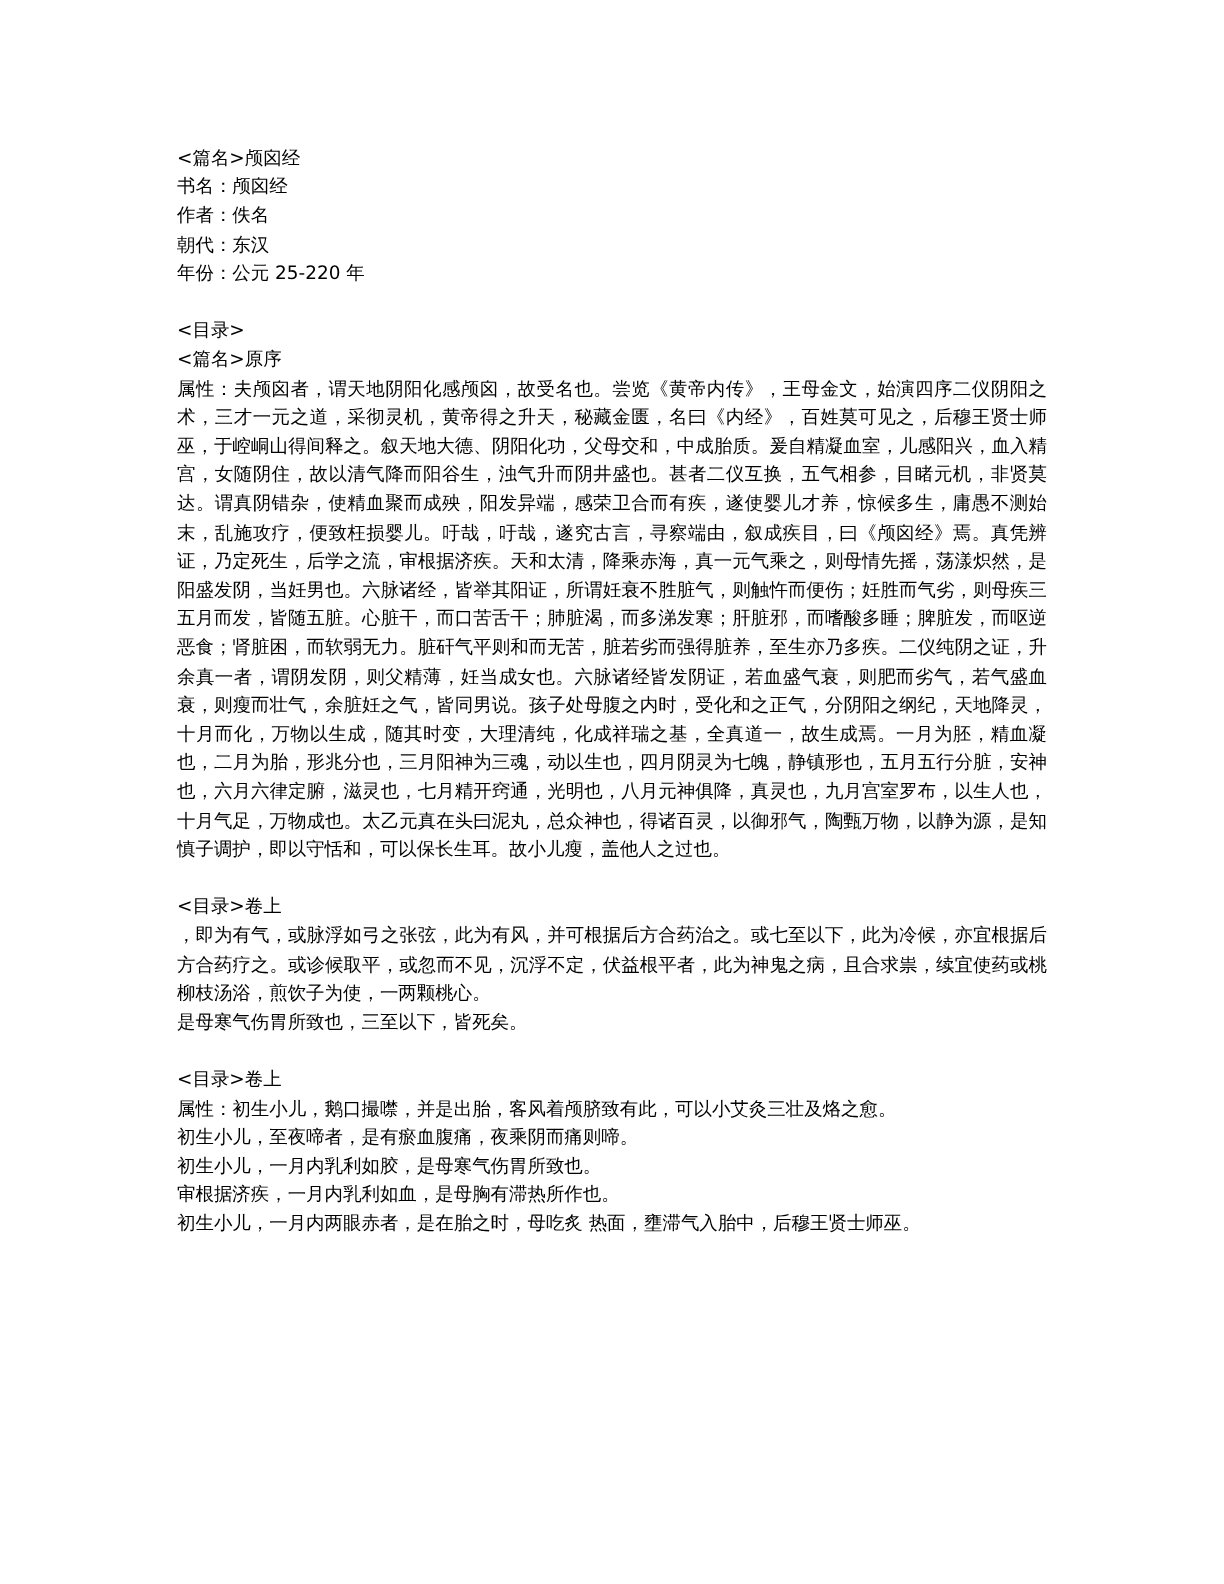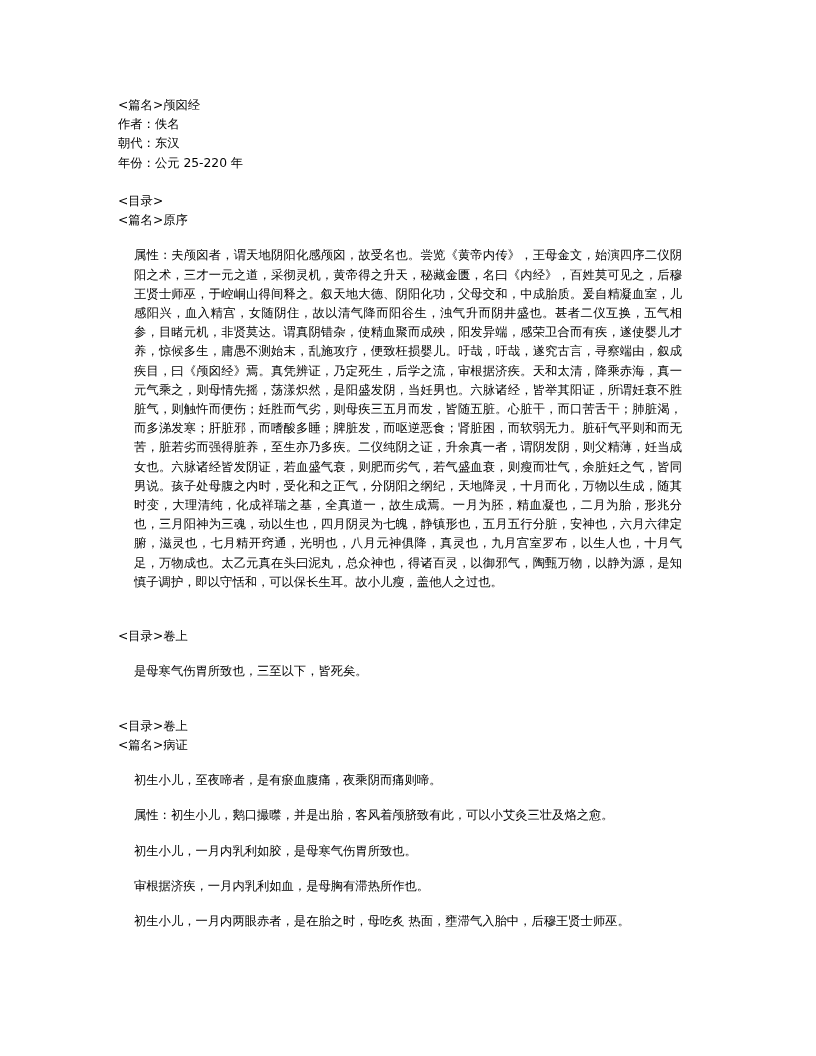--- a/index.html
+++ b/index.html
@@ -24,56 +24,57 @@
     font-size: 12.3px;
     line-height: 19.2px;
     text-align: justify;
     text-justify: inter-ideograph;
   }
   .line {
     white-space: pre-wrap;
     word-break: break-all;
   }
   .para {
-    margin: 16px;
+    margin: 0;
     text-indent: 0;
   }
   .blank {
     height: 19.2px;
   }
   .meta-line {
     white-space: pre;
   }
 </style>
 </head>
 <body>
 
 <div class="page">
   <div class="doc-body">
 
     <div class="meta-line line">&lt;篇名&gt;颅囟经</div>
+    <div class="meta-line line">书名：颅囟经</div>
     <div class="meta-line line">作者：佚名</div>
     <div class="meta-line line">朝代：东汉</div>
     <div class="meta-line line">年份：公元 25-220 年</div>
 
     <div class="blank"></div>
 
     <div class="meta-line line">&lt;目录&gt;</div>
     <div class="meta-line line">&lt;篇名&gt;原序</div>
     <p class="para line">属性：夫颅囟者，谓天地阴阳化感颅囟，故受名也。尝览《黄帝内传》，王母金文，始演四序二仪阴阳之术，三才一元之道，采彻灵机，黄帝得之升天，秘藏金匮，名曰《内经》，百姓莫可见之，后穆王贤士师巫，于崆峒山得间释之。叙天地大德、阴阳化功，父母交和，中成胎质。爰自精凝血室，儿感阳兴，血入精宫，女随阴住，故以清气降而阳谷生，浊气升而阴井盛也。甚者二仪互换，五气相参，目睹元机，非贤莫达。谓真阴错杂，使精血聚而成殃，阳发异端，感荣卫合而有疾，遂使婴儿才养，惊候多生，庸愚不测始末，乱施攻疗，便致枉损婴儿。吁哉，吁哉，遂究古言，寻察端由，叙成疾目，曰《颅囟经》焉。真凭辨证，乃定死生，后学之流，审根据济疾。天和太清，降乘赤海，真一元气乘之，则母情先摇，荡漾炽然，是阳盛发阴，当妊男也。六脉诸经，皆举其阳证，所谓妊衰不胜脏气，则触忤而便伤；妊胜而气劣，则母疾三五月而发，皆随五脏。心脏干，而口苦舌干；肺脏渴，而多涕发寒；肝脏邪，而嗜酸多睡；脾脏发，而呕逆恶食；肾脏困，而软弱无力。脏矸气平则和而无苦，脏若劣而强得脏养，至生亦乃多疾。二仪纯阴之证，升余真一者，谓阴发阴，则父精薄，妊当成女也。六脉诸经皆发阴证，若血盛气衰，则肥而劣气，若气盛血衰，则瘦而壮气，余脏妊之气，皆同男说。孩子处母腹之内时，受化和之正气，分阴阳之纲纪，天地降灵，十月而化，万物以生成，随其时变，大理清纯，化成祥瑞之基，全真道一，故生成焉。一月为胚，精血凝也，二月为胎，形兆分也，三月阳神为三魂，动以生也，四月阴灵为七魄，静镇形也，五月五行分脏，安神也，六月六律定腑，滋灵也，七月精开窍通，光明也，八月元神俱降，真灵也，九月宫室罗布，以生人也，十月气足，万物成也。太乙元真在头曰泥丸，总众神也，得诸百灵，以御邪气，陶甄万物，以静为源，是知慎子调护，即以守恬和，可以保长生耳。故小儿瘦，盖他人之过也。</p>
 
     <div class="blank"></div>
 
     <div class="meta-line line">&lt;目录&gt;卷上</div>
+    <p class="para line">，即为有气，或脉浮如弓之张弦，此为有风，并可根据后方合药治之。或七至以下，此为冷候，亦宜根据后方合药疗之。或诊候取平，或忽而不见，沉浮不定，伏益根平者，此为神鬼之病，且合求祟，续宜使药或桃柳枝汤浴，煎饮子为使，一两颗桃心。</p>
     <p class="para line">是母寒气伤胃所致也，三至以下，皆死矣。</p>
 
     <div class="blank"></div>
 
     <div class="meta-line line">&lt;目录&gt;卷上</div>
-    <div class="meta-line line">&lt;篇名&gt;病证</div>
+    <p class="para line">属性：初生小儿，鹅口撮噤，并是出胎，客风着颅脐致有此，可以小艾灸三壮及烙之愈。</p>
     <p class="para line">初生小儿，至夜啼者，是有瘀血腹痛，夜乘阴而痛则啼。</p>
-    <p class="para line">属性：初生小儿，鹅口撮噤，并是出胎，客风着颅脐致有此，可以小艾灸三壮及烙之愈。</p>
     <p class="para line">初生小儿，一月内乳利如胶，是母寒气伤胃所致也。</p>
     <p class="para line">审根据济疾，一月内乳利如血，是母胸有滞热所作也。</p>
     <p class="para line">初生小儿，一月内两眼赤者，是在胎之时，母吃炙 热面，壅滞气入胎中，后穆王贤士师巫。</p>
 
   </div>
 </div>
 
 </body></html>

